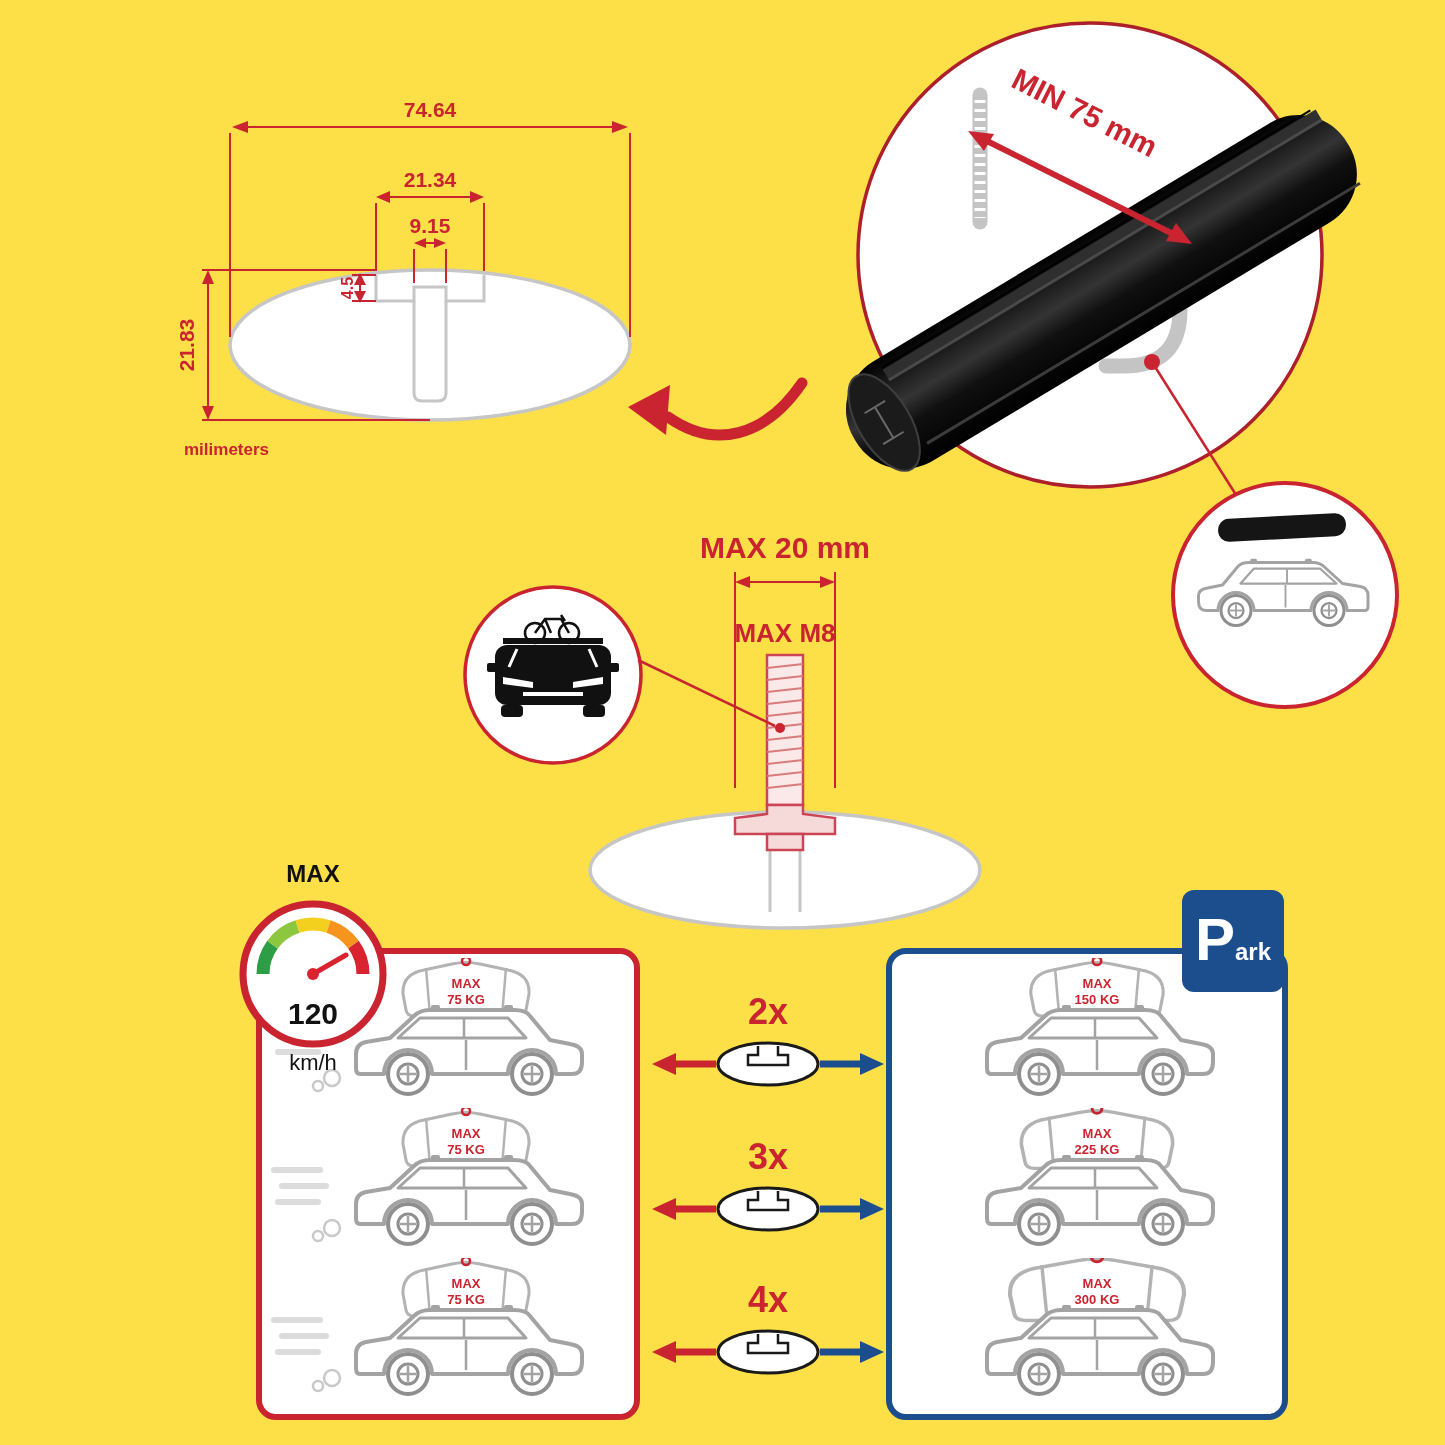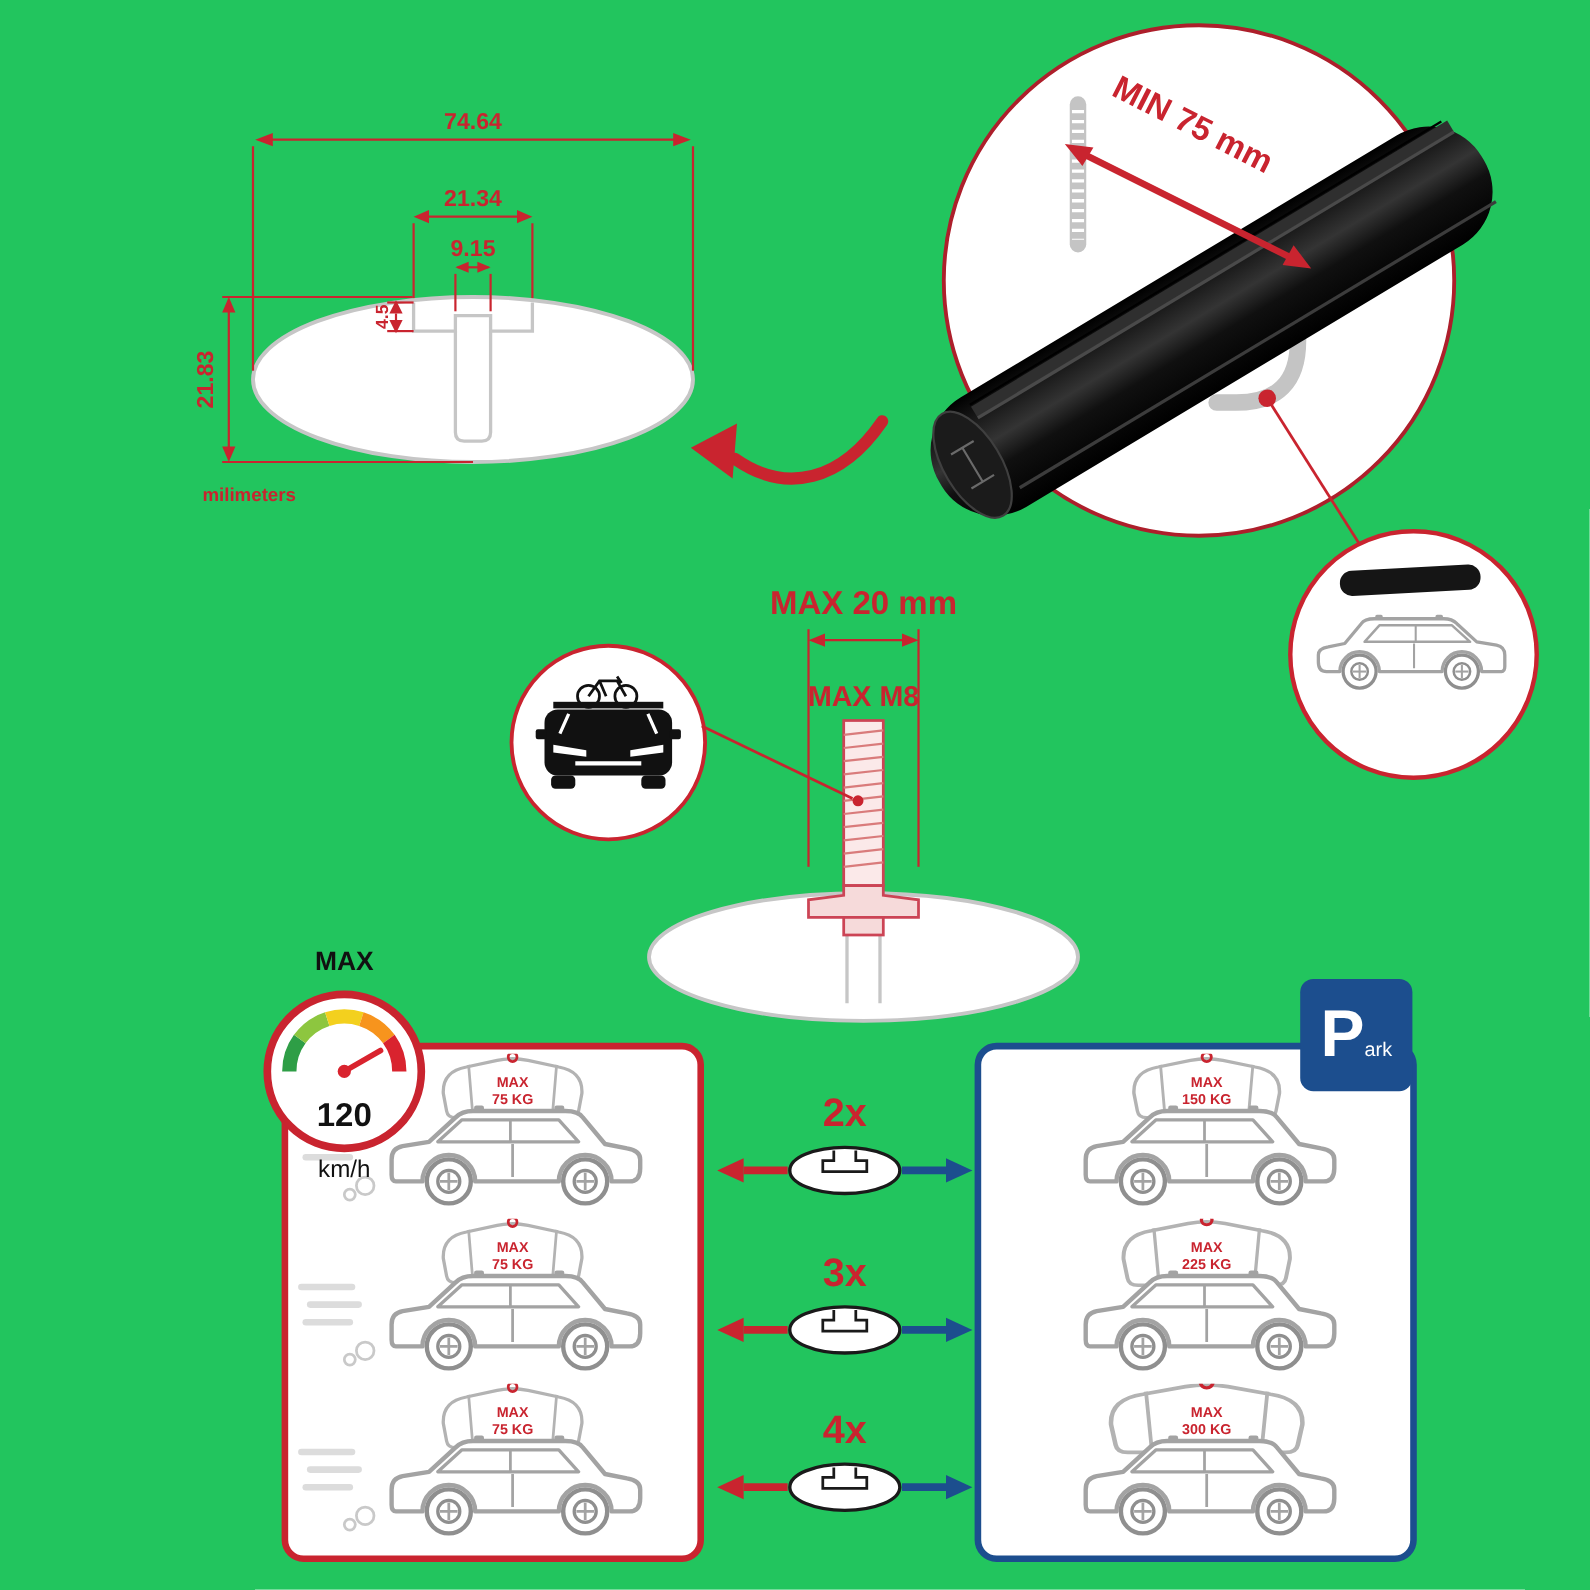--- a/index.html
+++ b/index.html
@@ -1,17 +1,17 @@
 <!DOCTYPE html>
 <html><head>
 <meta charset="utf-8">
 <style>
   *{margin:0;padding:0;box-sizing:border-box}
   body{font-family:"Liberation Sans",sans-serif;background:#fff}
-  .canvas{position:relative;width:1445px;height:1445px;background:#22c55e;overflow:hidden}
+  .canvas{position:relative;width:1445px;height:1445px;background:#fde047;overflow:hidden}
   .abs{position:absolute}
   svg text{font-family:"Liberation Sans",sans-serif}
   
   .dim-line{stroke:#c9242f;stroke-width:2;fill:none}
   .dim-head{fill:#c9242f}
   .dim-text{fill:#c9242f;font-weight:700;font-size:21px;text-anchor:middle}
   .dim-text-s{fill:#c9242f;font-weight:700;font-size:16px;text-anchor:middle}
   .red-big{fill:#c9242f;font-weight:700;font-size:30px;text-anchor:middle}
   .red-med{fill:#c9242f;font-weight:700;font-size:26px;text-anchor:middle}
   .gray-shape{stroke:#c6c6c6;stroke-width:3.5;fill:#fff}
@@ -29,21 +29,21 @@
   .cargo-hook{stroke:#c9242f;stroke-width:2.5;fill:none}
   .cargo-max{fill:#c9242f;font-weight:700;font-size:13px;text-anchor:middle}
   .cargo-weight{fill:#c9242f;font-weight:700;font-size:13px;text-anchor:middle}
   .motion{stroke:#dcdcdc;stroke-width:6;stroke-linecap:round}
   .puff{stroke:#c9c9c9;stroke-width:2.5;fill:none}
   
   .frame-red{border:6px solid #c9242f;border-radius:20px;background:#fff}
   .frame-blue{border:6px solid #1c4e8e;border-radius:20px;background:#fff}
   .park{background:#1c4e8e;border-radius:12px;color:#fff;display:flex;align-items:baseline;justify-content:center;z-index:6}
   .park .big{font-size:60px;font-weight:700;line-height:100px}
-  .park .small{font-size:18px;font-weight:400}
+  .park .small{font-size:24px;font-weight:700}
   .mult-text{fill:#c9242f;font-weight:700;font-size:36px;text-anchor:middle}
   .slot-icon{stroke:#1a1a1a;stroke-width:3;fill:#fff}
   .slot-t{stroke:#1a1a1a;stroke-width:2.5;fill:none}
   .arrow-red{fill:#c9242f}
   .arrow-blue{fill:#1c4e8e}
   .z1{z-index:1}.z2{z-index:2}.z5{z-index:5}
 </style>
 </head>
 <body>
 

